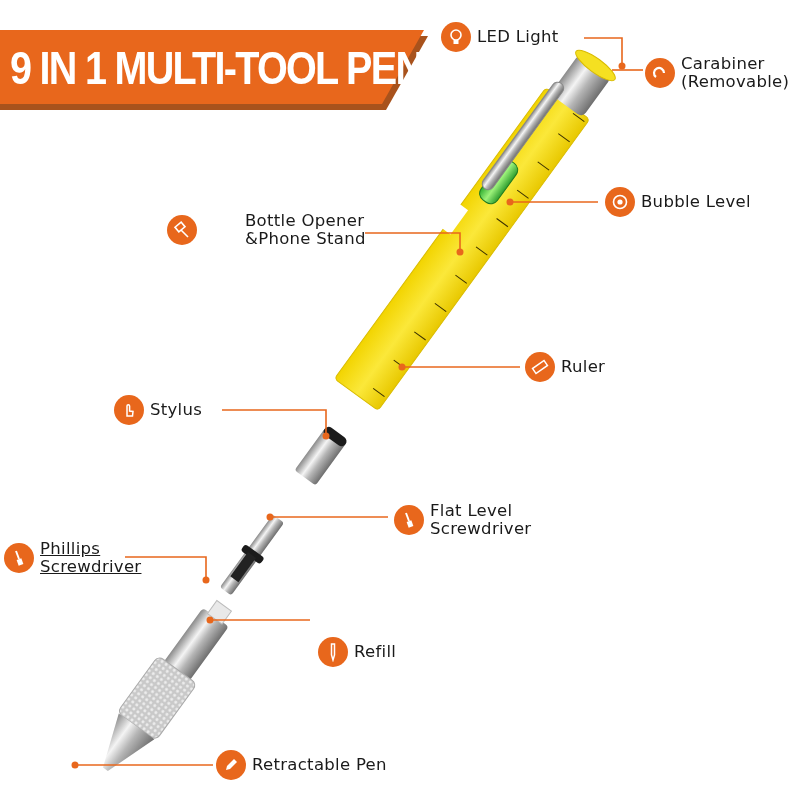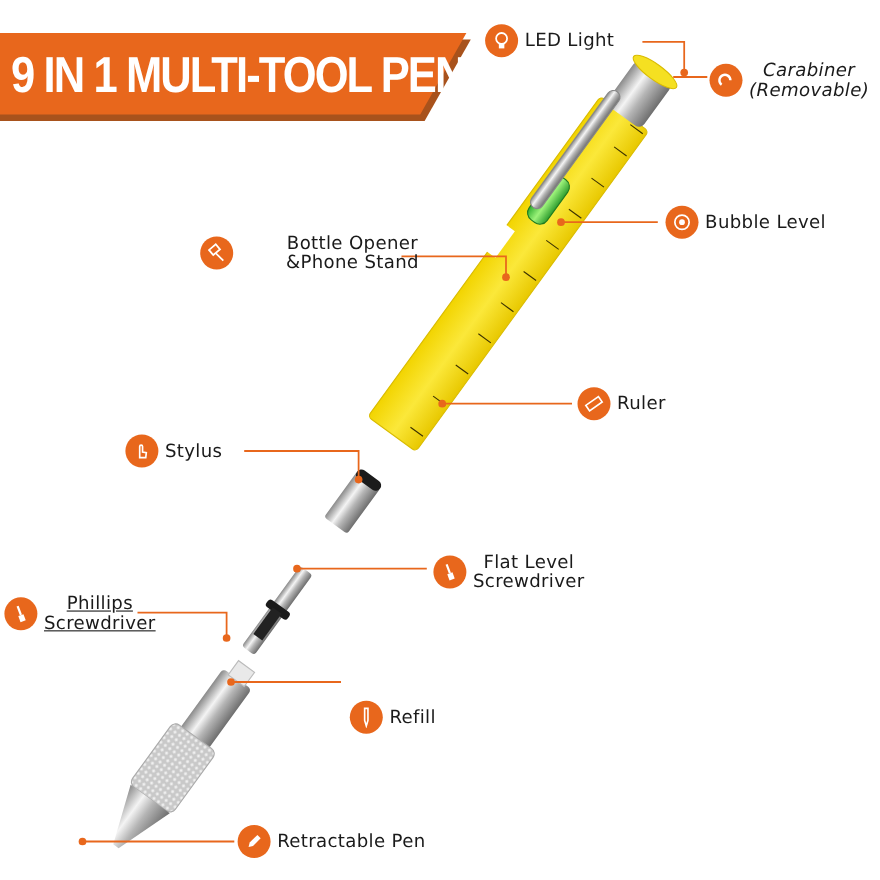--- a/index.html
+++ b/index.html
@@ -18,21 +18,21 @@
   .art { position: absolute; left: 0; top: 0; width: 800px; height: 800px; }
 
   .callout { position: absolute; display: flex; align-items: center; gap: 6px; }
   .icon-badge {
     width: 30px; height: 30px; border-radius: 50%; background: #e8671c;
     display: flex; align-items: center; justify-content: center; flex: 0 0 auto;
   }
   .icon-badge svg { width: 20px; height: 20px; }
   .label {
     font-family: "DejaVu Sans", sans-serif; font-size: 16.5px; line-height: 18px;
-    color: #1a1a1a; letter-spacing: 0.3px; white-space: nowrap; text-align: center;
+    color: #1a1a1a; letter-spacing: 0.3px; white-space: nowrap;
   }
   .label .line { display: block; }
 </style>
 </head>
 <body>
 
 <div class="banner">
   <svg width="430" height="80" viewBox="0 0 430 80">
     <polygon points="0,6 428,6 386,80 0,80" fill="#a8521c"></polygon>
     <polygon points="0,0 424,0 382,74 0,74" fill="#e8671c"></polygon>
@@ -141,21 +141,21 @@
     <svg viewBox="0 0 20 20">
         <circle cx="10" cy="8" r="5" fill="none" stroke="#fff" stroke-width="1.6"></circle>
         <rect x="7.5" y="13" width="5" height="4" fill="#fff"></rect>
       </svg>
   </span>
   <span class="label">
       <span class="line">LED Light</span>
     </span>
 </div>
 
-<div class="callout" style="left:645px;top:55px;font-style:italic;">
+<div class="callout" style="left:645px;top:55px;">
   <span class="icon-badge">
     <svg viewBox="0 0 20 20">
         <path d="M6 14 A5 5 0 1 1 14 10" fill="none" stroke="#fff" stroke-width="2.2"></path>
       </svg>
   </span>
   <span class="label">
       <span class="line">Carabiner</span>
       <span class="line">(Removable)</span>
     </span>
 </div>
@@ -165,21 +165,21 @@
     <svg viewBox="0 0 20 20">
         <circle cx="10" cy="10" r="6.5" fill="none" stroke="#fff" stroke-width="1.6"></circle>
         <circle cx="10" cy="10" r="2.6" fill="#fff"></circle>
       </svg>
   </span>
   <span class="label">
       <span class="line">Bubble Level</span>
     </span>
 </div>
 
-<div class="callout" style="left:182px;top:212px;gap:48px;">
+<div class="callout" style="left:167px;top:212px;gap:48px;">
   <span class="icon-badge">
     <svg viewBox="0 0 20 20">
         <rect x="4" y="4" width="8" height="6" transform="rotate(-40 8 7)" fill="none" stroke="#fff" stroke-width="1.6"></rect>
         <line x1="9" y1="10" x2="16" y2="17" stroke="#fff" stroke-width="1.6"></line>
       </svg>
   </span>
   <span class="label">
       <span class="line">Bottle Opener</span>
       <span class="line">&amp;Phone Stand</span>
     </span>

